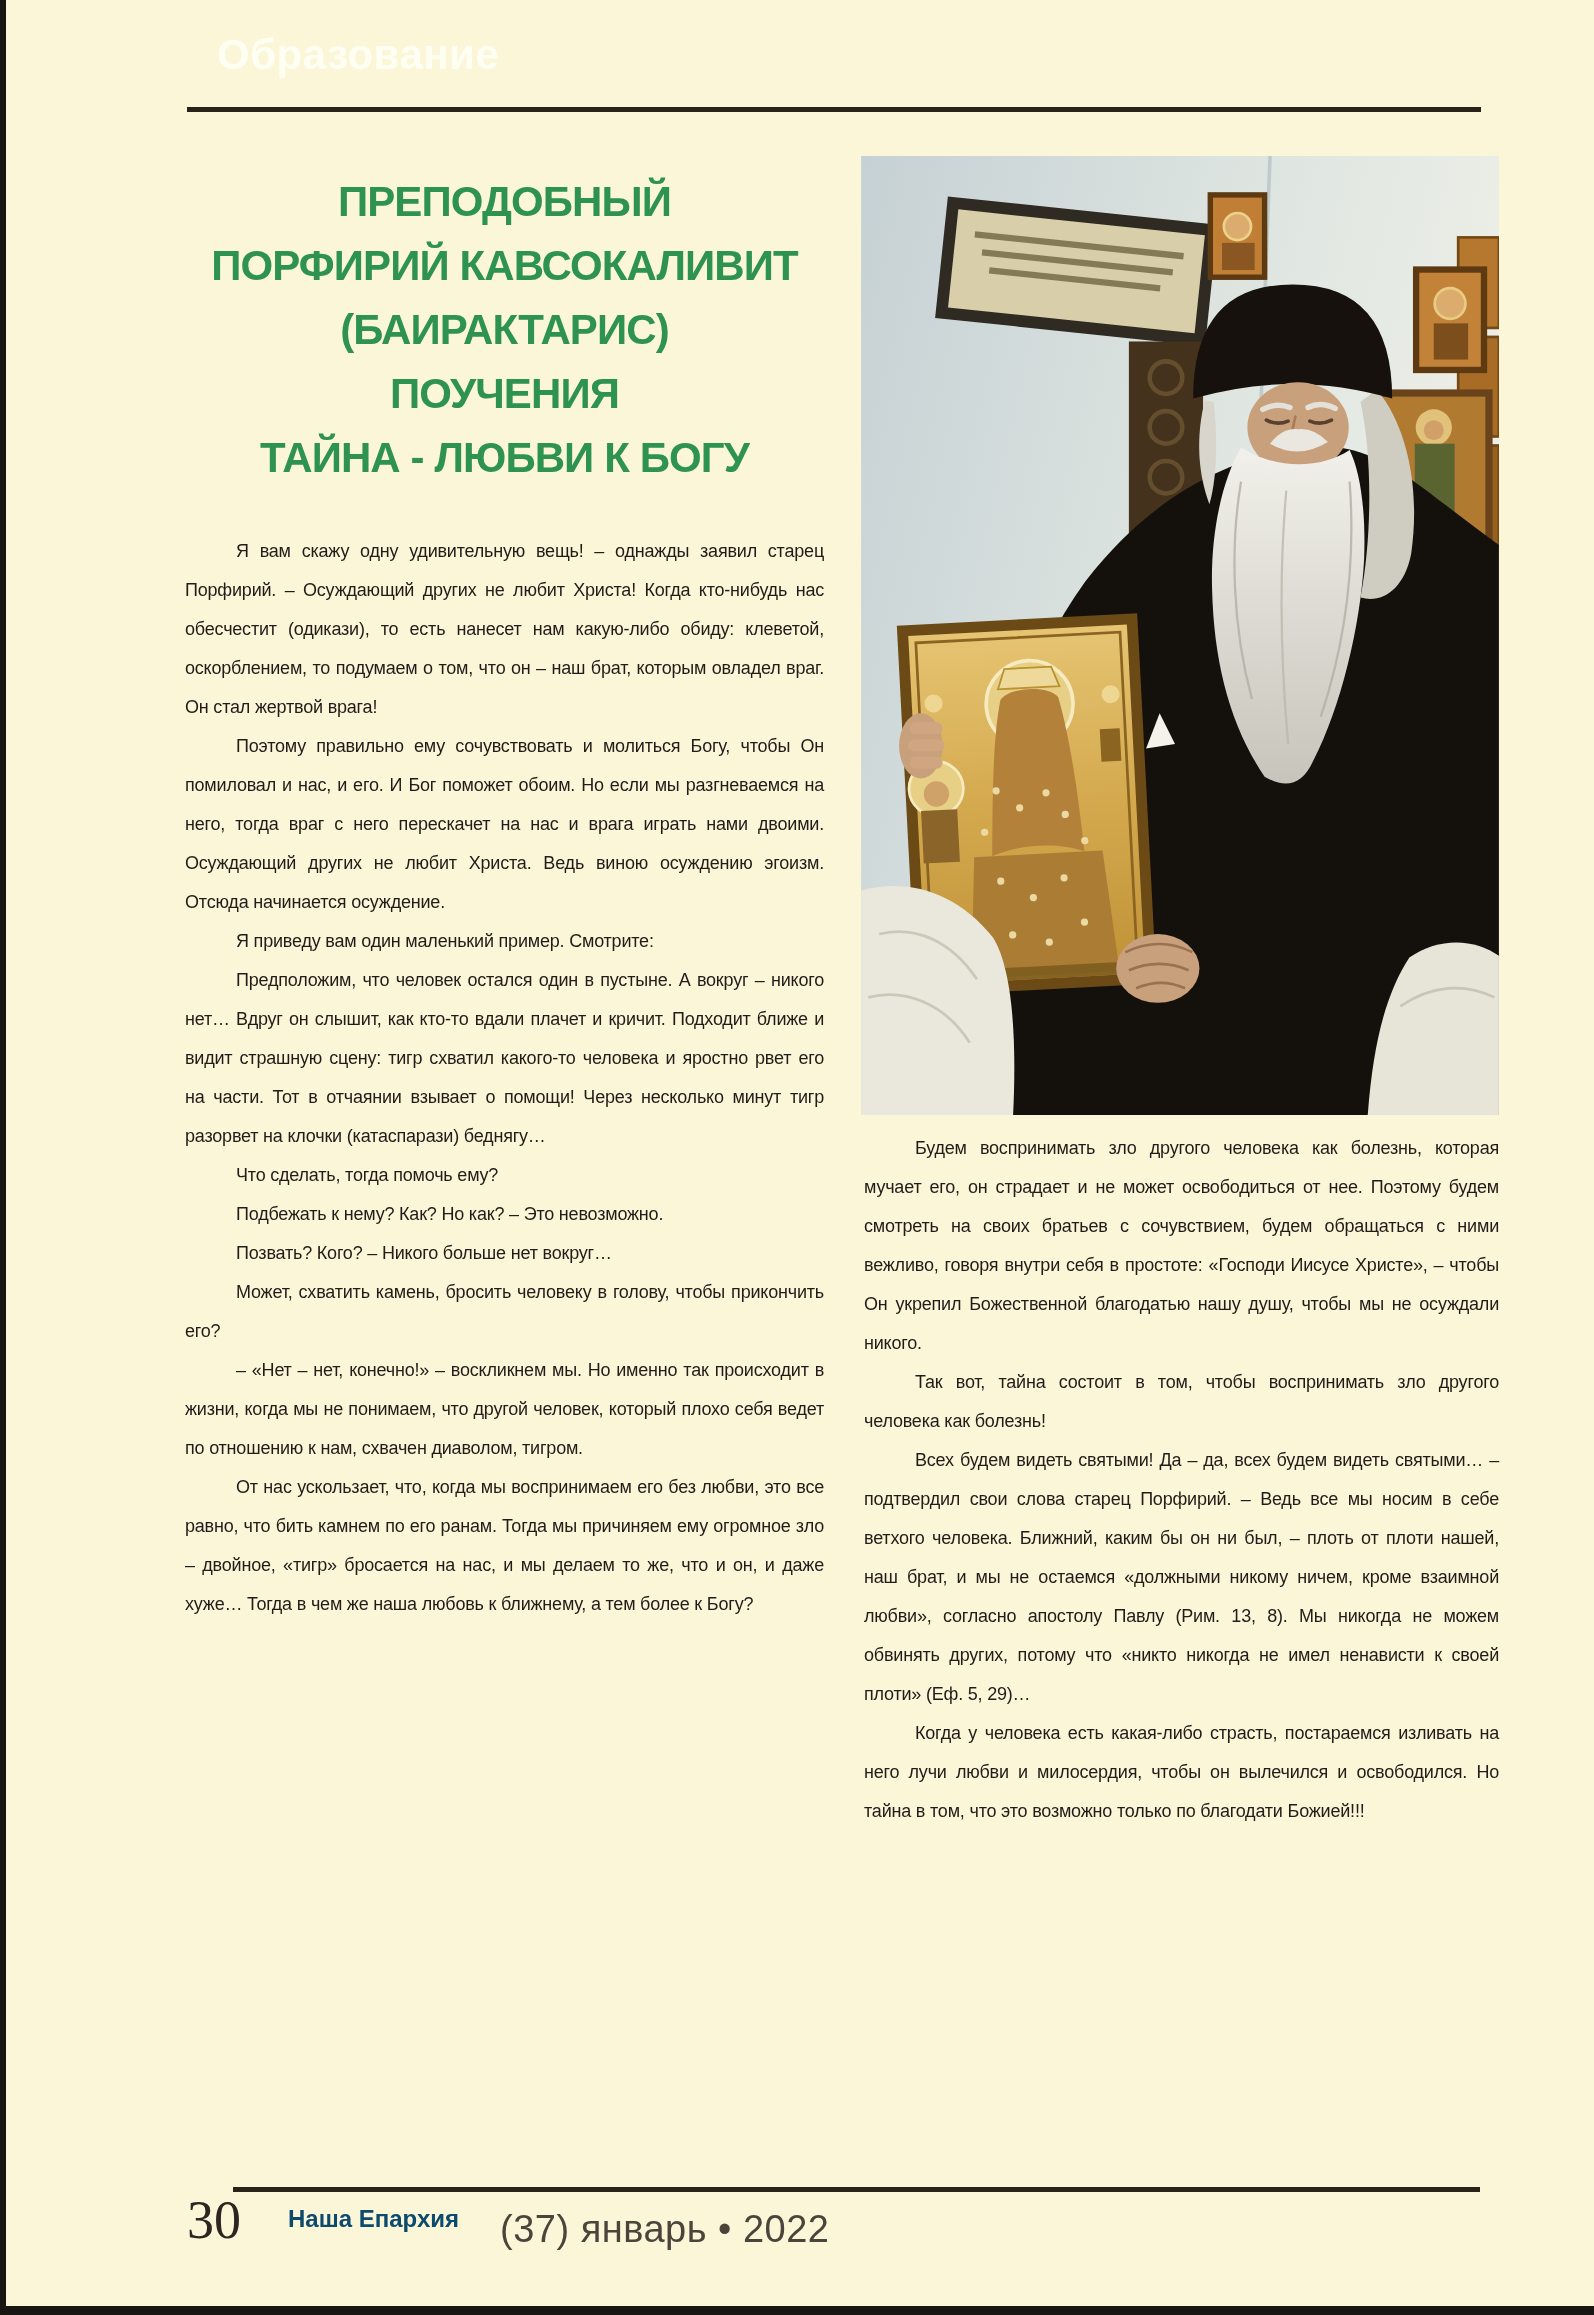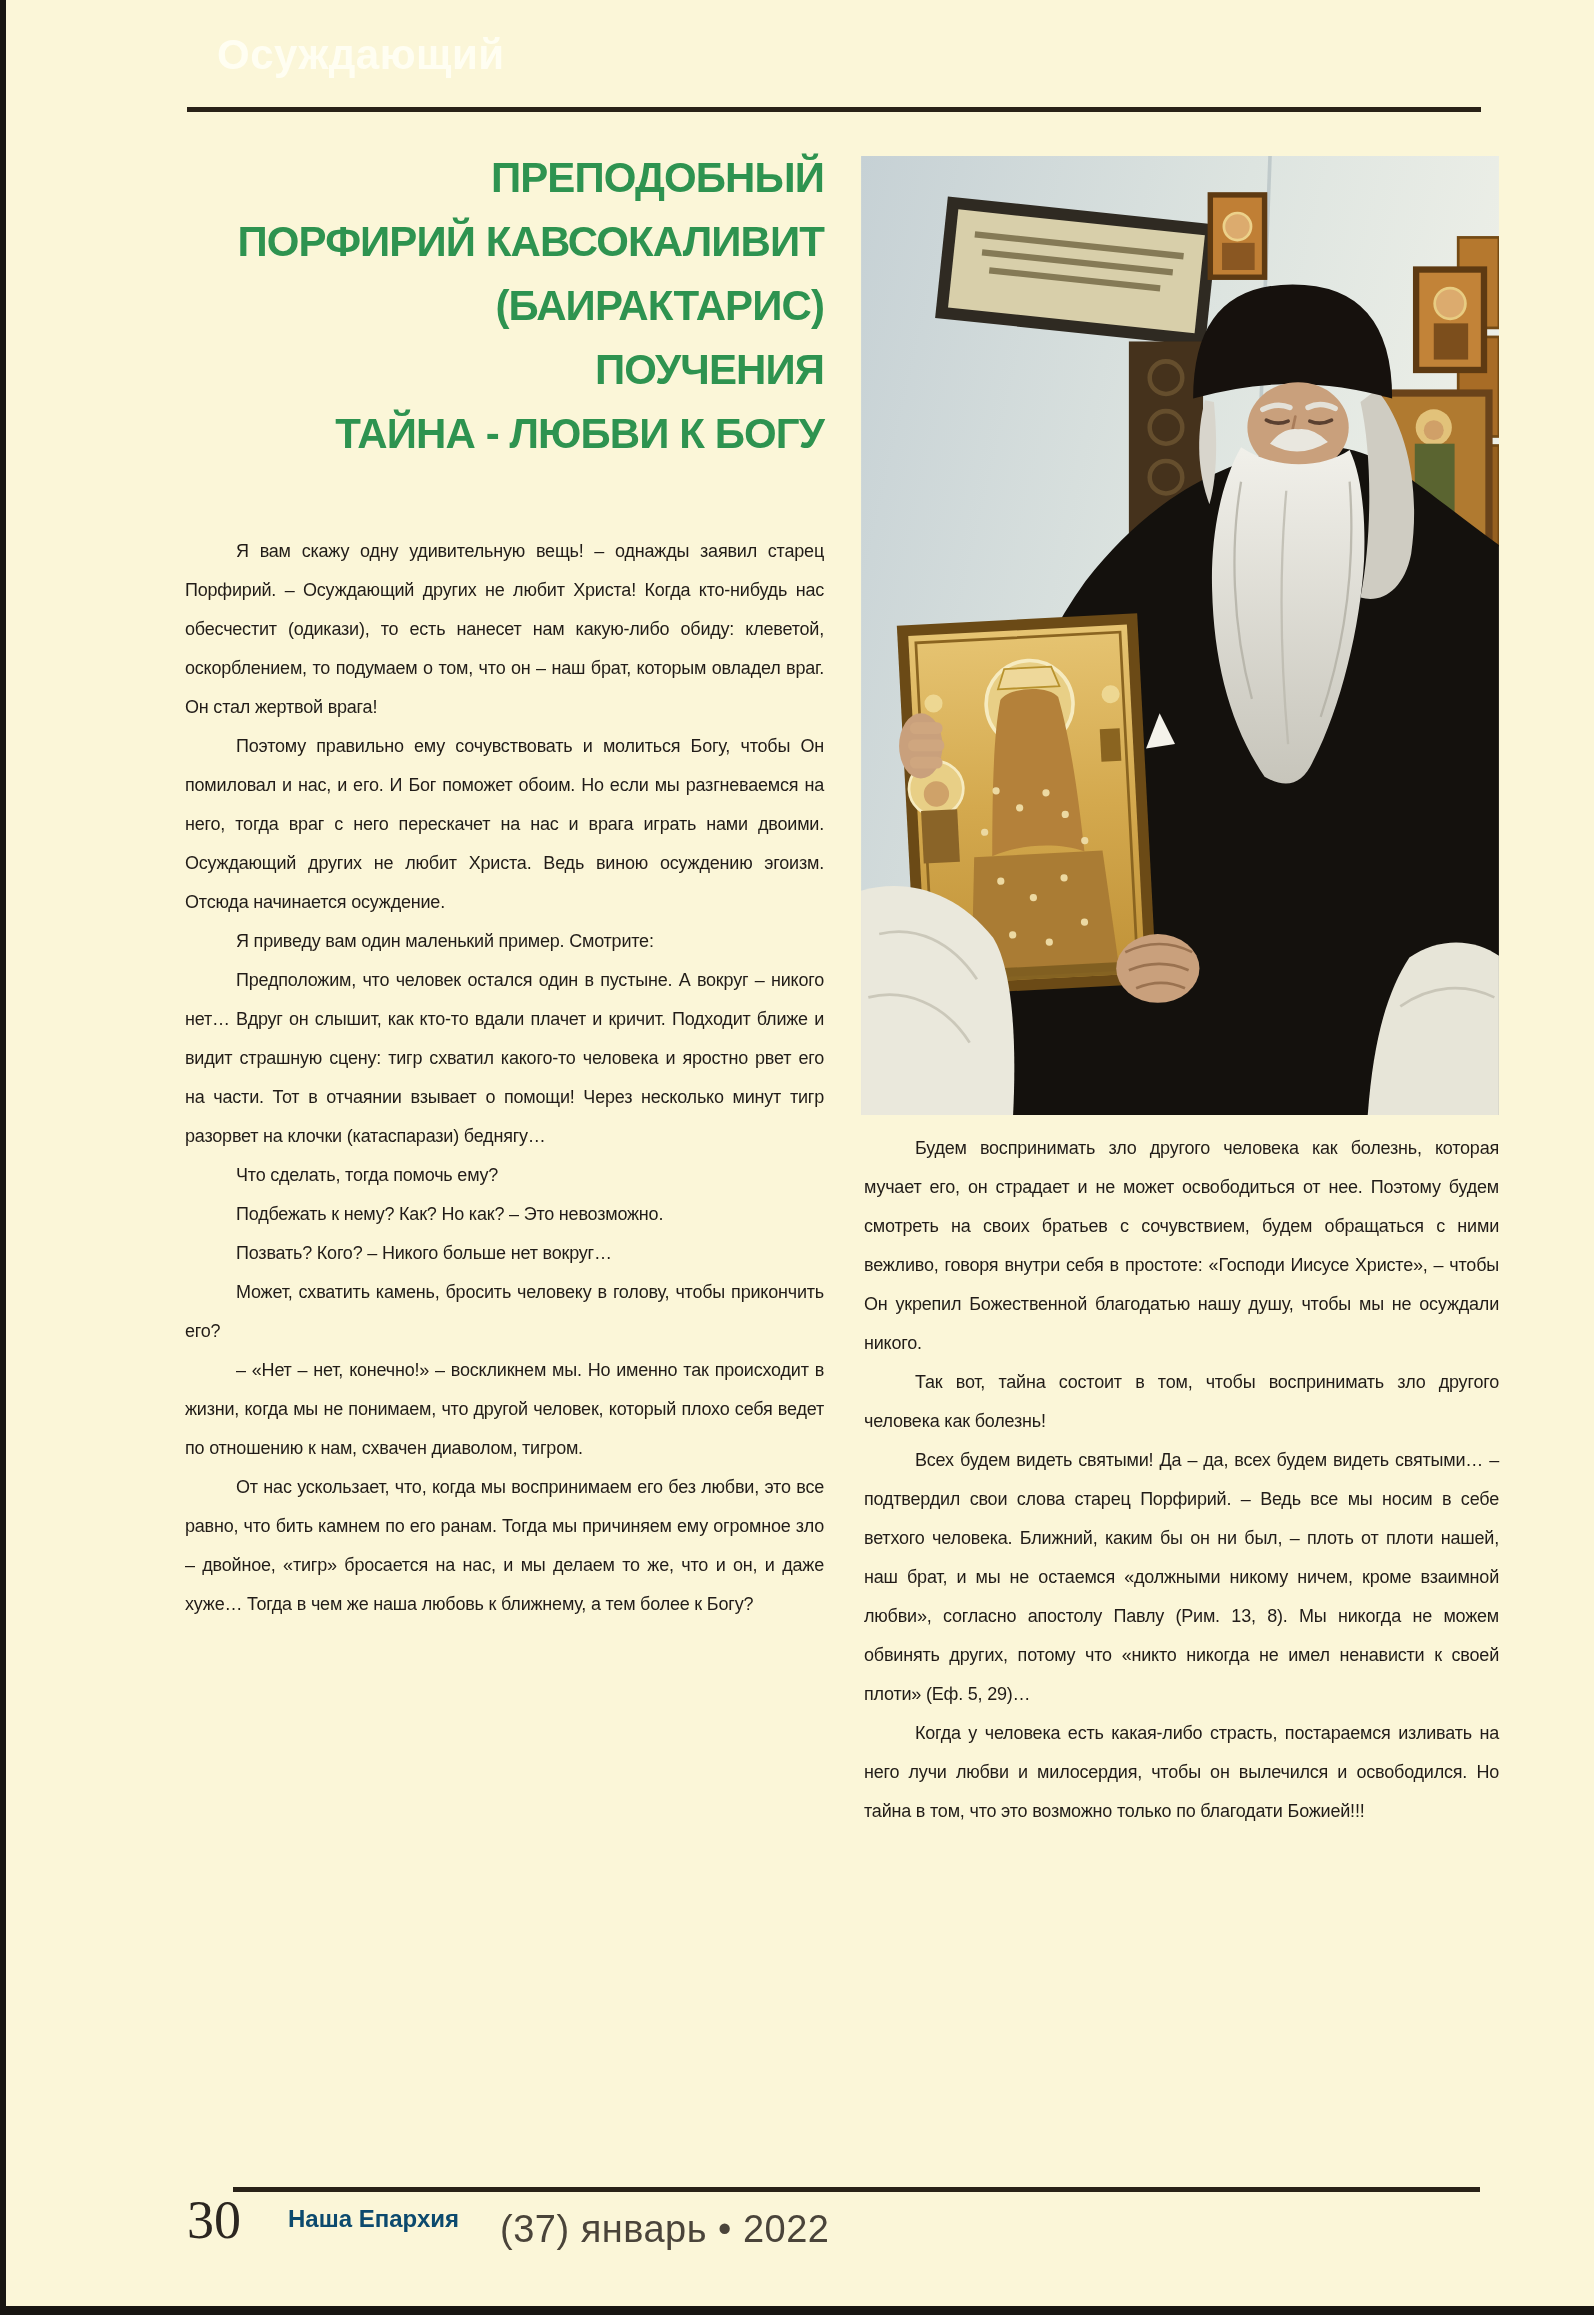--- a/index.html
+++ b/index.html
@@ -11,21 +11,21 @@
   }
   .edge-left{position:absolute;left:0;top:0;width:6.3px;height:2316px;background:#181512;}
   .edge-bottom{position:absolute;left:0;top:2306px;width:1595px;height:10px;background:#181512;}
 
   .section-label{
     position:absolute;left:217px;top:31px;
     font-size:42px;font-weight:bold;color:#fffef2;letter-spacing:0.5px;
   }
   .top-rule{position:absolute;left:187px;top:107px;width:1294px;height:4.5px;background:#292218;}
 
-  .title-block{position:absolute;left:185px;top:146px;width:639px;text-align:right;}
+  .title-block{position:absolute;left:185px;top:170px;width:639px;text-align:center;}
   .title-block div{
     font-size:42px;line-height:64px;font-weight:bold;letter-spacing:-0.9px;
     color:#2e9350;white-space:nowrap;
   }
 
   .photo-frame{position:absolute;left:861px;top:156px;width:638px;height:959px;}
   .photo-frame svg{display:block;width:638px;height:959px;}
 
   .body-col{
     position:absolute;text-align:justify;
@@ -41,21 +41,21 @@
     font-family:"Liberation Serif", serif;font-size:54px;color:#2b2620;text-align:right;
   }
   .footer-magazine{position:absolute;left:288px;top:2205px;font-size:24px;font-weight:bold;color:#0c4a6e;}
   .footer-issue{position:absolute;left:500px;top:2208px;font-size:38px;color:#4a443a;letter-spacing:0.5px;}
 </style>
 </head>
 <body>
 
 <div class="edge-left"></div>
 
-<div class="section-label">Осуждающий</div>
+<div class="section-label">Образование</div>
 <div class="top-rule"></div>
 
 <div class="title-block">
   <div>ПРЕПОДОБНЫЙ</div>
   <div>ПОРФИРИЙ КАВСОКАЛИВИТ</div>
   <div>(БАИРАКТАРИС)</div>
   <div>ПОУЧЕНИЯ</div>
   <div>ТАЙНА - ЛЮБВИ К БОГУ</div>
 </div>
 

